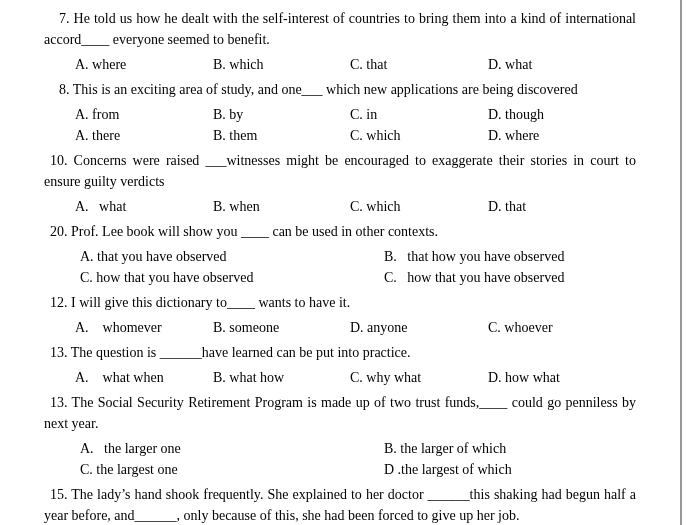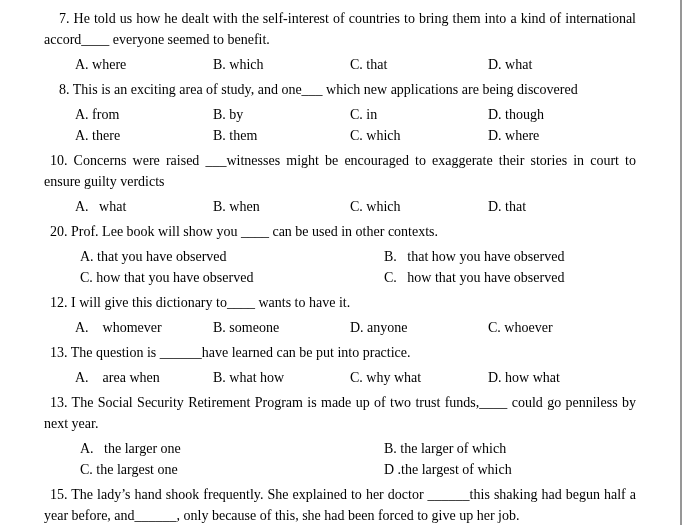--- a/index.html
+++ b/index.html
@@ -95,21 +95,21 @@
       <span class="opt">A.    whomever</span>
       <span class="opt">B. someone</span>
       <span class="opt">D. anyone</span>
       <span class="opt">C. whoever</span>
     </div>
   </div>
 
   <div>
     <p class="q-text ind-b">13. The question is ______have learned can be put into practice.</p>
     <div class="opt-row cols4">
-      <span class="opt">A.    area when</span>
+      <span class="opt">A.    what when</span>
       <span class="opt">B. what how</span>
       <span class="opt">C. why what</span>
       <span class="opt">D. how what</span>
     </div>
   </div>
 
   <div>
     <p class="q-text ind-b">13. The Social Security Retirement Program is made up of two trust funds,____ could go penniless by next year.</p>
     <div class="opt-row cols2">
       <span class="opt">A.   the larger one</span>

